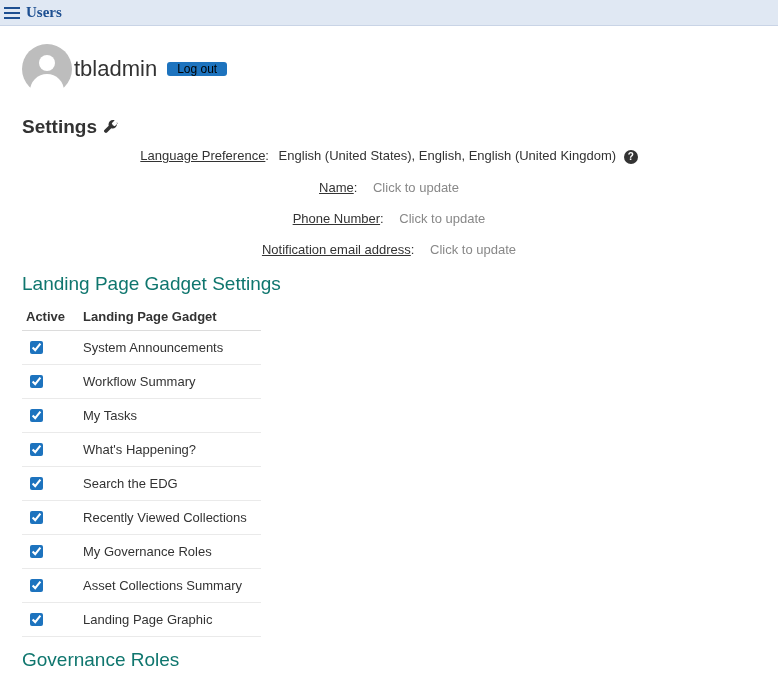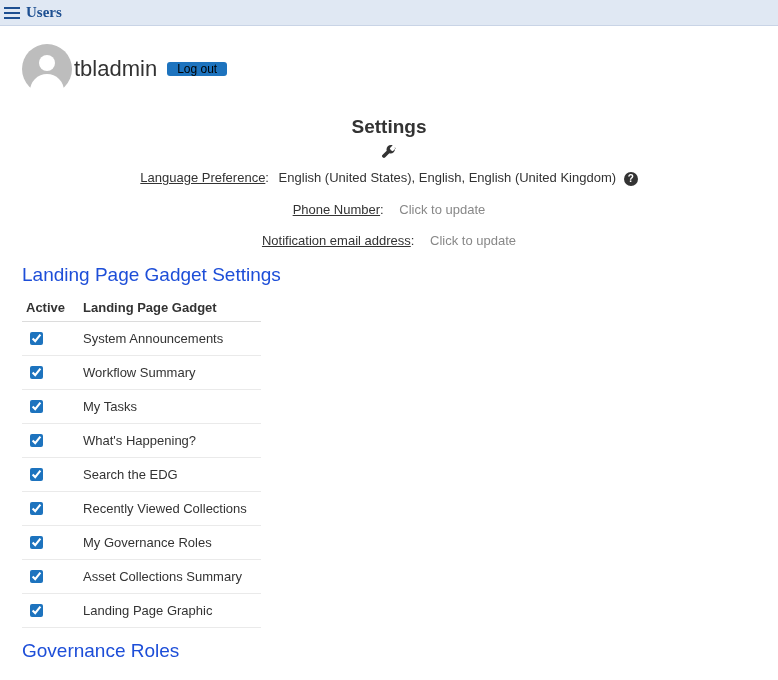--- a/index.html
+++ b/index.html
@@ -88,21 +88,20 @@
     cursor: pointer;
     margin-left: 8px;
   }
   .section-heading {
     font-size: 19px;
     color: #333;
     margin: 0 0 10px 0;
     display: flex;
     align-items: center;
     gap: 6px;
-    flex-direction: column;
   }
   .wrench-icon svg { display: block; }
   .field-row {
     margin: 10px 0 16px 0;
     font-size: 13px;
     text-align: center;
   }
   .field-label {
     text-decoration: underline;
     color: #333;
@@ -124,21 +123,21 @@
     border-radius: 50%;
     font-size: 10px;
     font-weight: bold;
     margin-left: 4px;
     cursor: pointer;
     line-height: 1;
   }
   h2.subheading {
     font-size: 19px;
     font-weight: 400;
-    color: #1d4ed8;
+    color: #0f766e;
     margin: 12px 0 8px 0;
   }
   table.gadget-table {
     border-collapse: collapse;
     font-size: 13px;
   }
   table.gadget-table th {
     text-align: left;
     font-weight: 700;
     padding: 6px 14px 6px 4px;
@@ -185,20 +184,24 @@
       </svg>
     </span>
   </h2>
 
   <div class="field-row">
     <span class="field-label">Language Preference</span><span class="colon">:</span>
     <span class="field-value">English (United States), English, English (United Kingdom)</span>
     <span class="help-icon">?</span>
   </div>
 
+  <div class="field-row">
+    <span class="field-label">Name</span><span class="colon">:</span>
+    <span class="click-to-update">Click to update</span>
+  </div>
 
   <div class="field-row">
     <span class="field-label">Phone Number</span><span class="colon">:</span>
     <span class="click-to-update">Click to update</span>
   </div>
 
   <div class="field-row">
     <span class="field-label">Notification email address</span><span class="colon">:</span>
     <span class="click-to-update">Click to update</span>
   </div>

